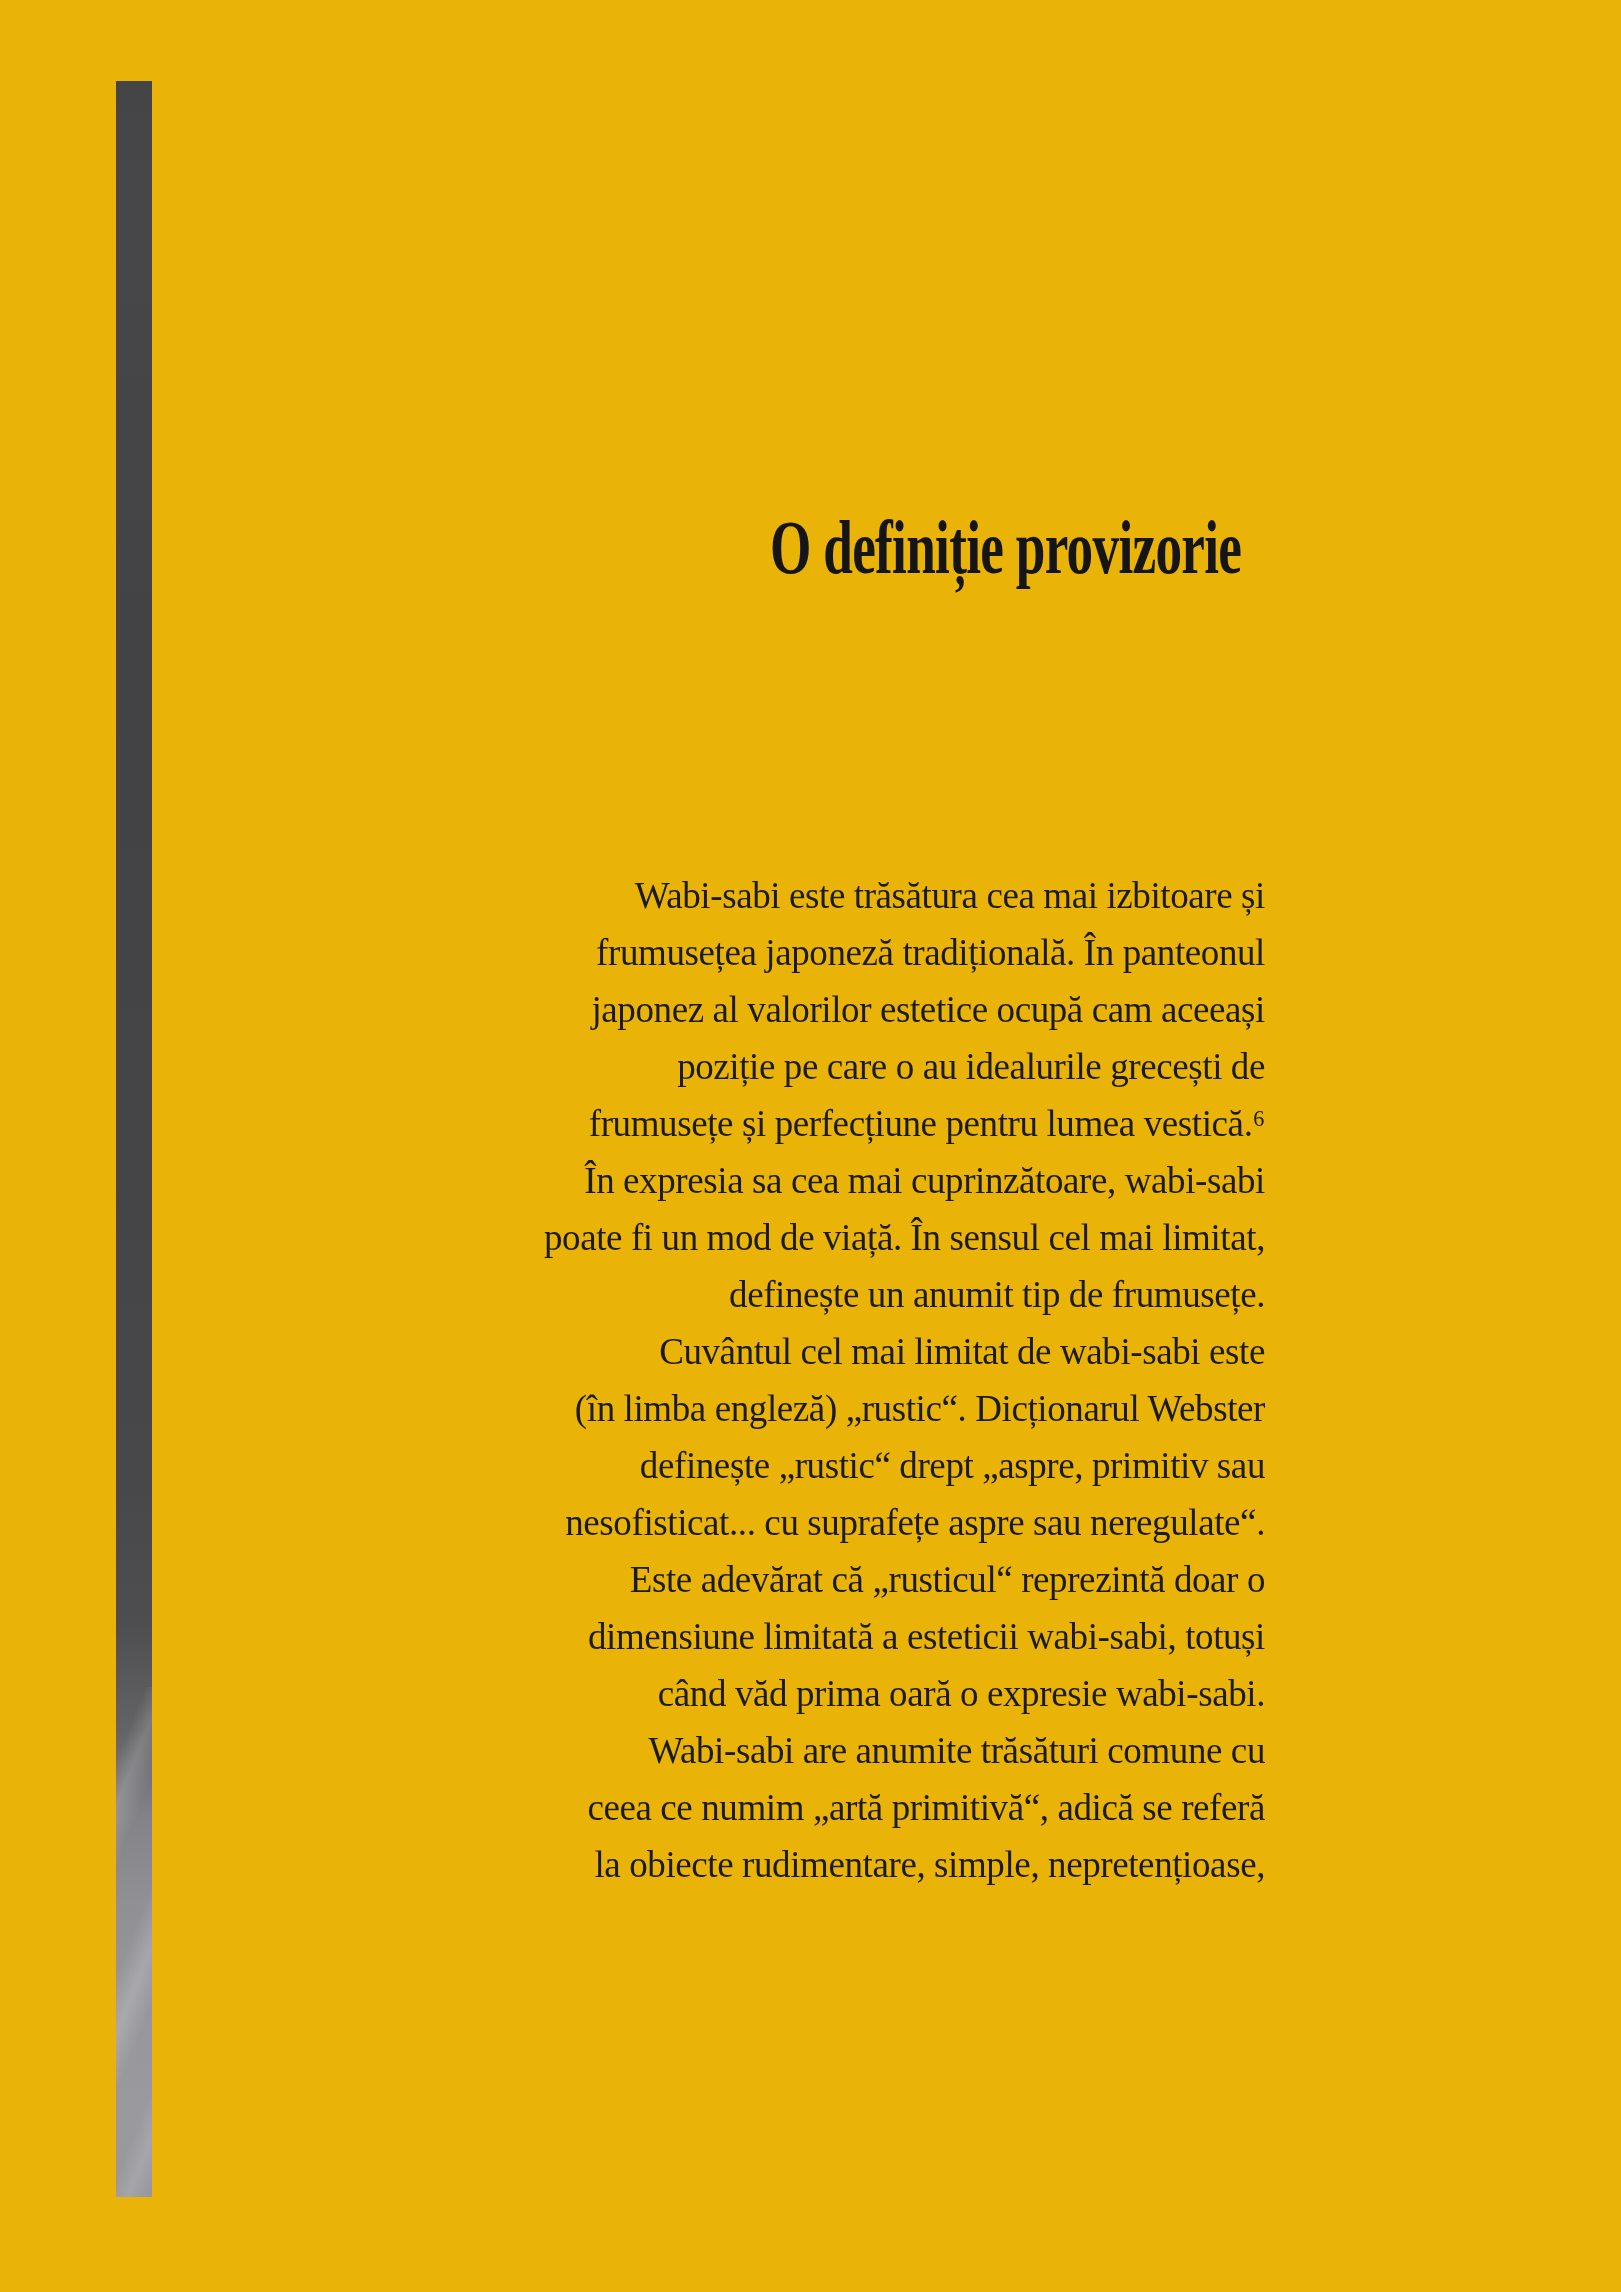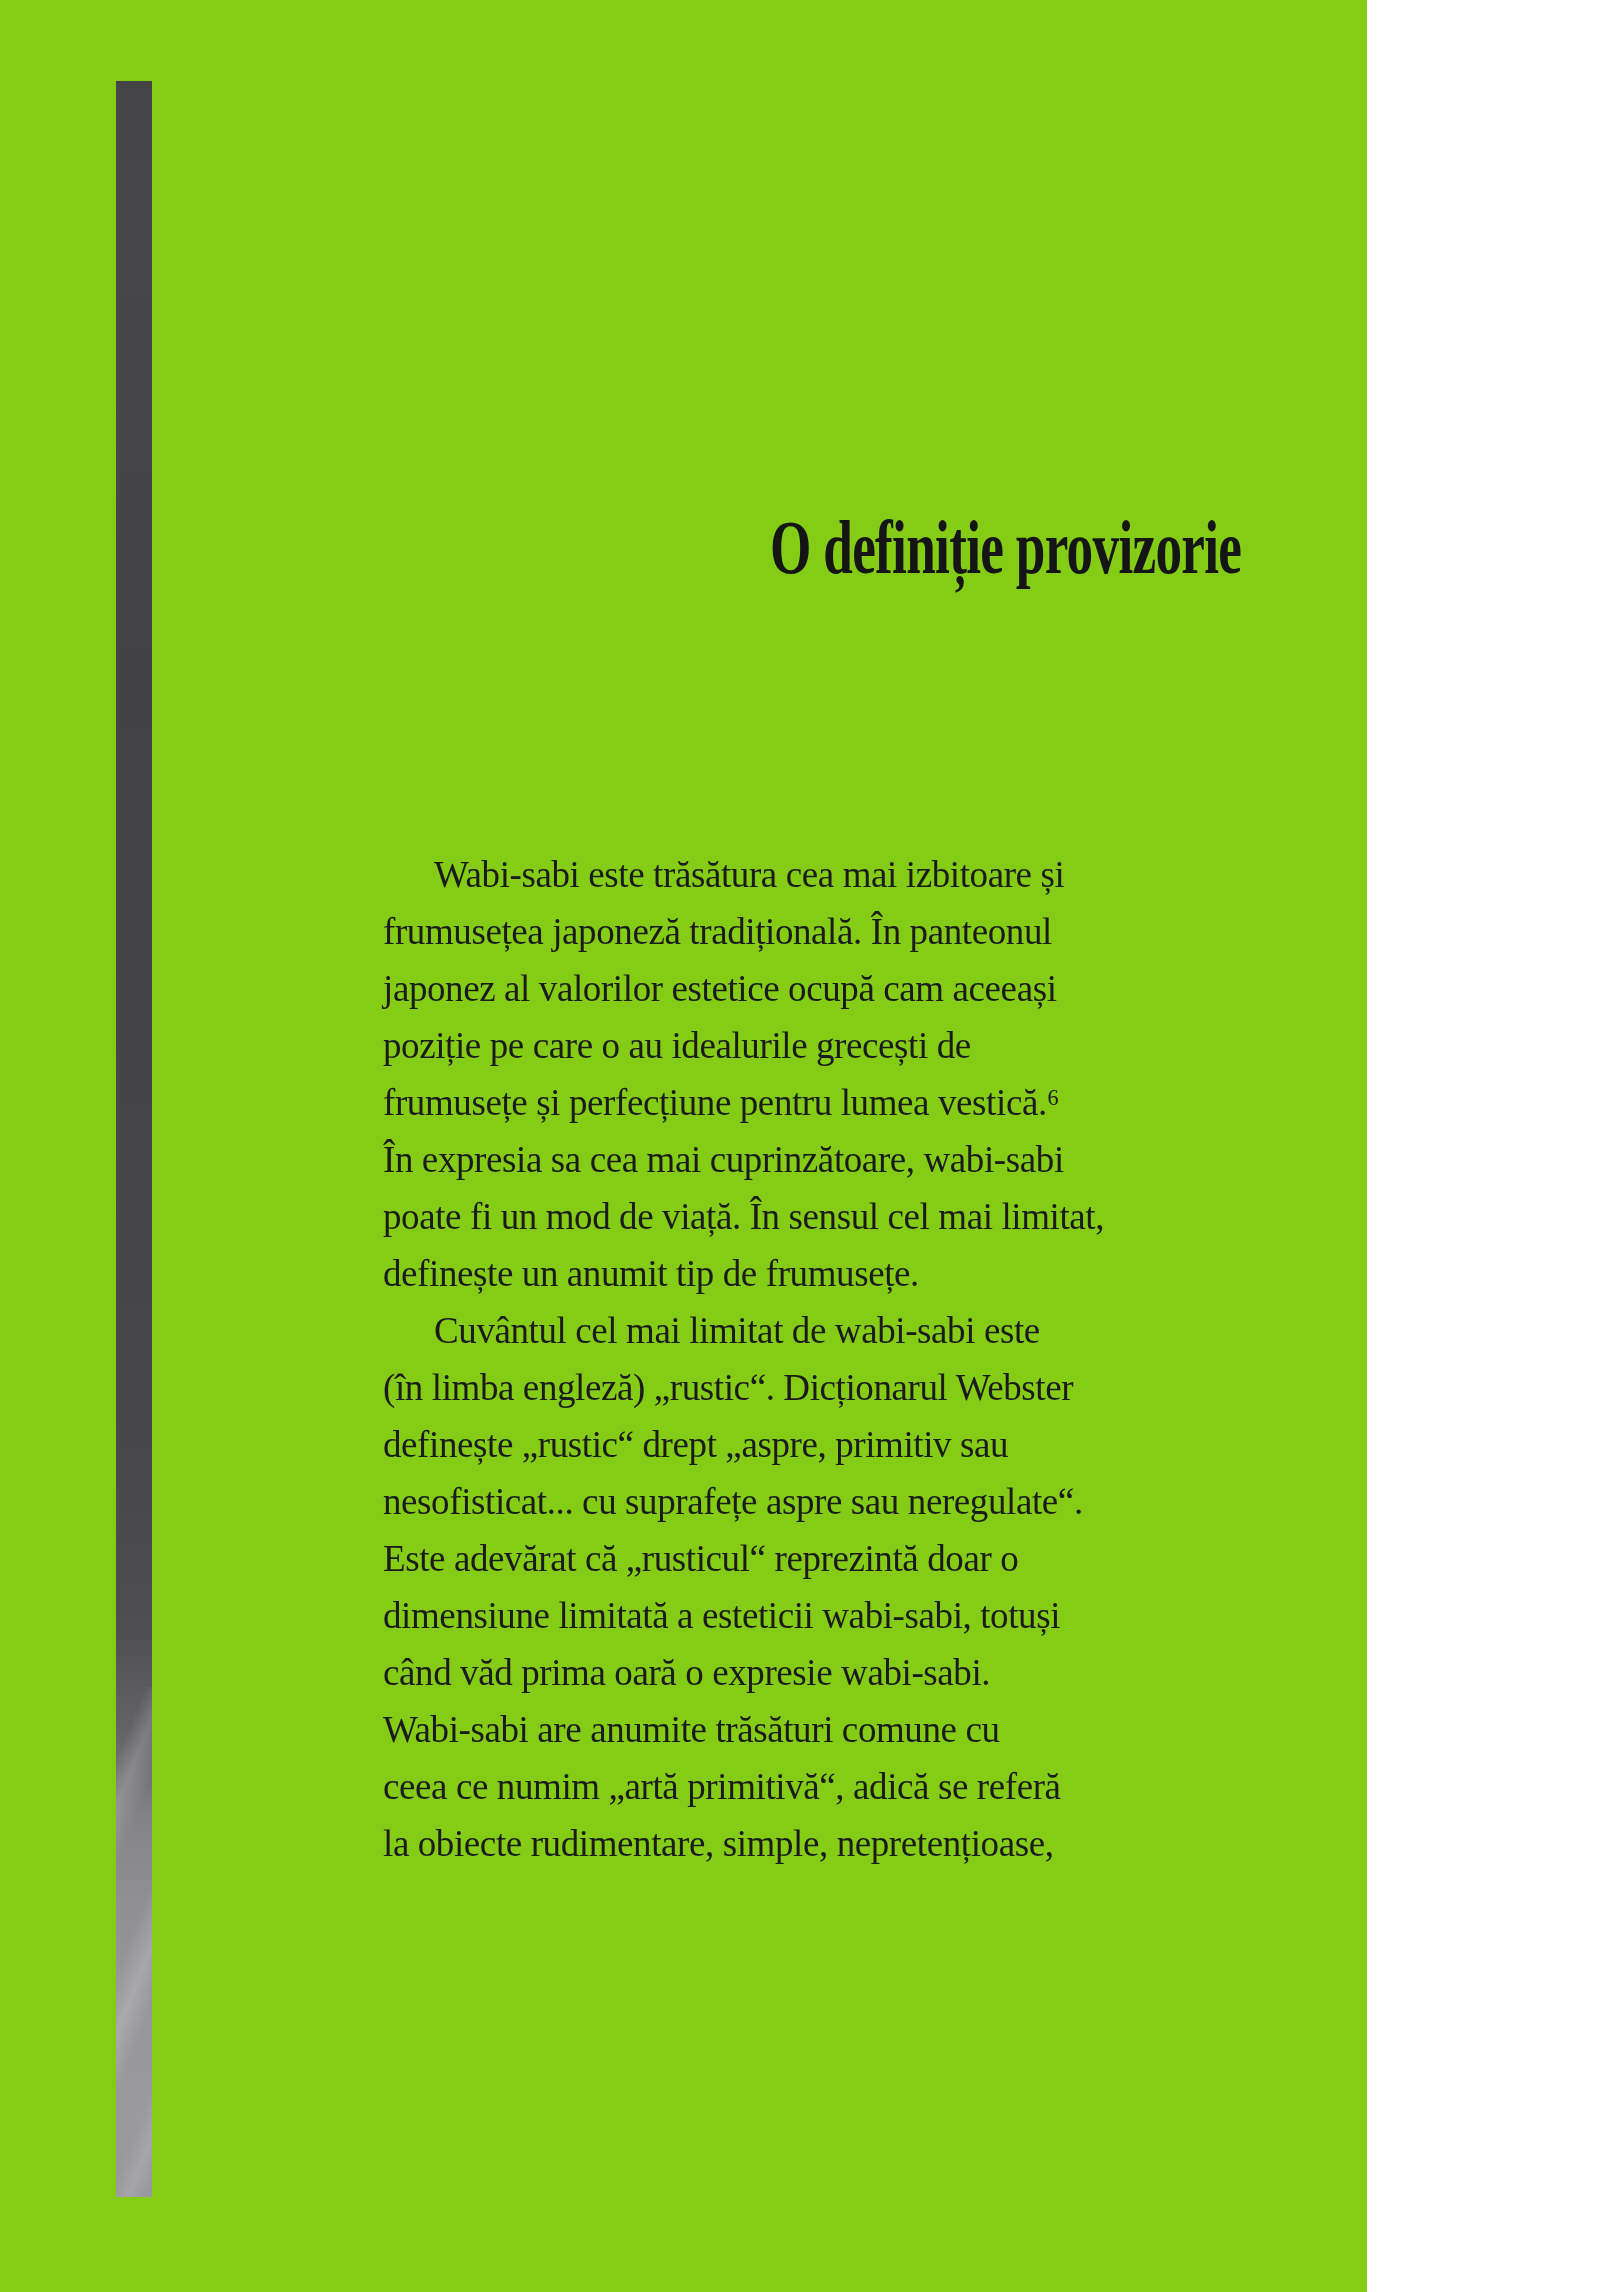--- a/index.html
+++ b/index.html
@@ -2,23 +2,23 @@
 <html><head>
 <meta charset="utf-8">
 <style>
   html, body {
     margin: 0;
     padding: 0;
     background: #ffffff;
   }
   .page {
     position: relative;
-    width: 1367px;
+    width: 1621px;
     height: 2293px;
-    background: #84cc16;
+    background: #eab308;
     overflow: hidden;
     font-family: "Liberation Serif", "DejaVu Serif", serif;
   }
   
   .spine {
     position: absolute;
     left: 116px;
     top: 81px;
     width: 36px;
     height: 2116px;
@@ -63,23 +63,24 @@
     font-weight: bold;
     color: #151515;
     letter-spacing: -1px;
     white-space: nowrap;
     transform: scaleX(0.70);
     transform-origin: left top;
   }
   .textblock {
     position: absolute;
     left: 383px;
-    top: 846px;
+    top: 867px;
     width: 882px;
     color: #1b1b1b;
+    text-align: right;
   }
   .para { margin: 0; padding: 0; }
   .text-line {
     font-size: 37px;
     line-height: 57px;
     letter-spacing: -0.4px;
     white-space: nowrap;
   }
   .para .text-line:first-child {
     text-indent: 51px;

